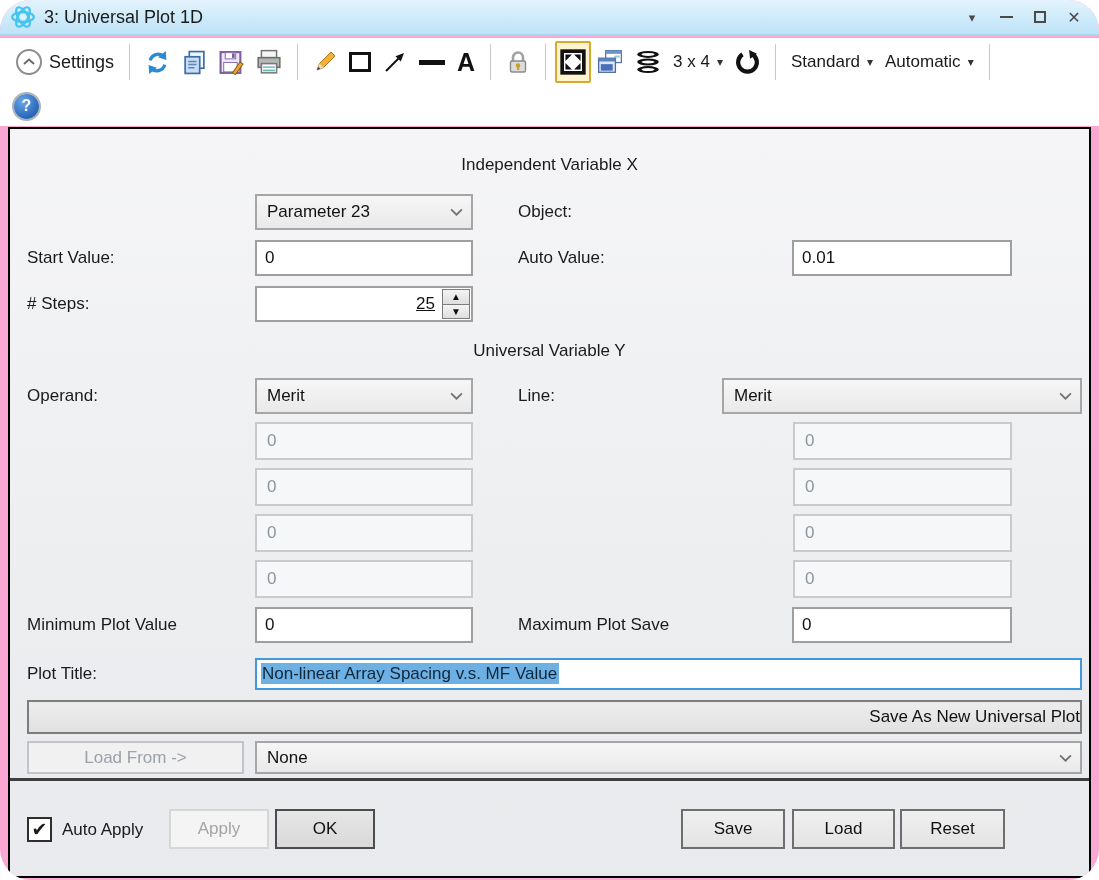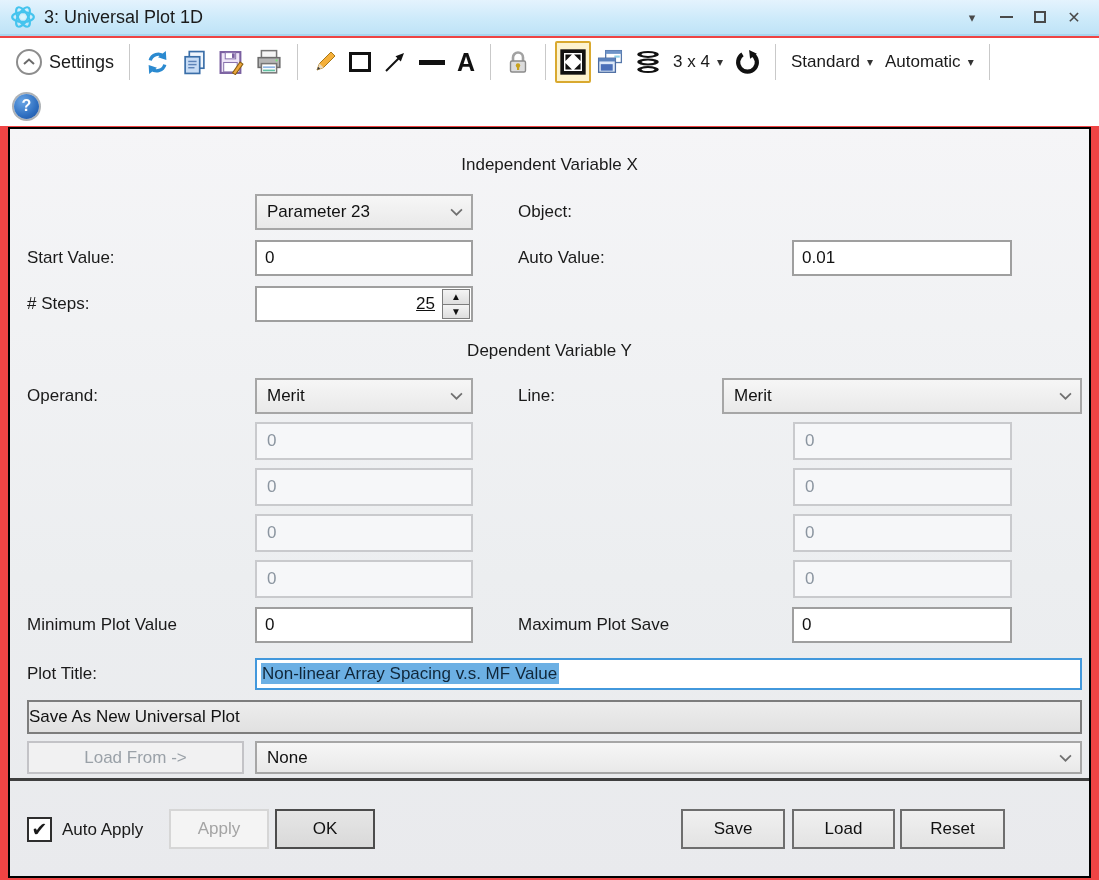--- a/index.html
+++ b/index.html
@@ -1,18 +1,18 @@
 <!DOCTYPE html>
 <html><head>
 <meta charset="utf-8">
 <style>
   * { margin:0; padding:0; box-sizing:border-box; }
   html,body { background:#fff; }
   body { font-family:"Liberation Sans","DejaVu Sans",sans-serif; }
-  .window { position:relative; width:1099px; height:880px; background:#ef4444; overflow:hidden; }
+  .window { position:relative; width:1099px; height:880px; background:#f9a8d4; overflow:hidden;border-radius:31px; }
 
   
   .titlebar { position:absolute; left:0; top:0; width:1099px; height:36px;
     background:linear-gradient(180deg,#e4f3fd 0%,#cdeafa 55%,#bfe3f7 100%);
     border-bottom:2px solid #a9d6ef; display:flex; align-items:center; }
   .app-icon { margin-left:10px; width:26px; height:26px; display:flex; align-items:center; }
   .title-text { margin-left:8px; font-size:18px; color:#1b1b1b; }
   .win-btn { position:absolute; top:0; height:34px; display:flex; align-items:center; justify-content:center;
     width:30px; color:#4a4a4a; cursor:default; }
   .win-caret { right:112px; font-size:13px; }
@@ -58,21 +58,21 @@
   .steps-val { position:absolute; right:36px; top:0; line-height:32px; font-size:17px; color:#111;text-decoration:underline; }
   .spin { position:absolute; right:1px; top:1px; bottom:1px; width:28px; border:1px solid #7d7d7d;
     display:flex; flex-direction:column; background:#e8e8e8; }
   .spin span { flex:1; display:flex; align-items:center; justify-content:center; font-size:10px;
     color:#111; background:linear-gradient(#f4f4f4,#dedede); }
   .spin span:first-child { border-bottom:1px solid #7d7d7d; }
   .plot-title-box { position:absolute; height:32px; background:#fff; border:2px solid #4298dc;
     font-size:17px; line-height:28px; padding-left:4px; overflow:hidden; white-space:nowrap; }
   .selection { background:#6cb0e4; color:#10273a; padding:1px 2px 1px 1px; }
   .big-btn { position:absolute; height:34px; background:linear-gradient(#ededed,#e1e1e1);
-    border:2px solid #7d7d7d; font-size:17px; color:#111; text-align:left;
+    border:2px solid #7d7d7d; font-size:17px; color:#111; text-align:right;
     font-family:"Liberation Sans","DejaVu Sans",sans-serif; }
   .loadfrom-btn { position:absolute; height:33px; background:#f1f1f2; border:2px solid #c3c3c7;
     color:#9aa1a8; font-size:17px; text-align:center; font-family:"Liberation Sans","DejaVu Sans",sans-serif; }
   .divider { position:absolute; left:0; width:100%; height:3px; background:#3f3f3f; }
   .checkbox { position:absolute; width:25px; height:25px; background:#fff; border:2px solid #2e2e2e;
     display:flex; align-items:center; justify-content:center; font-size:19px; font-weight:bold;
     color:#1a1a1a; line-height:18px; }
   .btn { position:absolute; height:40px; font-size:17px; color:#111;
     background:linear-gradient(#f0f0f0,#e3e3e3); border:2px solid #6e6e6e;
     font-family:"Liberation Sans","DejaVu Sans",sans-serif; }
@@ -266,21 +266,21 @@
 
     <div class="lbl" style="left:17px;top:157px;line-height:36px"># Steps:</div>
     <div class="steps-box" style="left:245px;top:157px;width:218px">
       <span class="steps-val">25</span>
       <div class="spin">
         <span>▲</span>
         <span>▼</span>
       </div>
     </div>
 
-    <div class="heading" style="top:212px">Dependent Variable Y</div>
+    <div class="heading" style="top:212px">Universal Variable Y</div>
 
     <div class="lbl" style="left:17px;top:249px;line-height:36px">Operand:</div>
     <div class="dd" style="left:245px;top:249px;width:218px">
       <span>Merit</span>
       <svg class="chev" viewBox="0 0 12 8" width="13" height="9">
           <polyline points="1,1.5 6,6.5 11,1.5" fill="none" stroke="#707070" stroke-width="1.6"></polyline>
         </svg>
     </div>
     <div class="lbl" style="left:508px;top:249px;line-height:36px">Line:</div>
     <div class="dd" style="left:712px;top:249px;width:360px">

